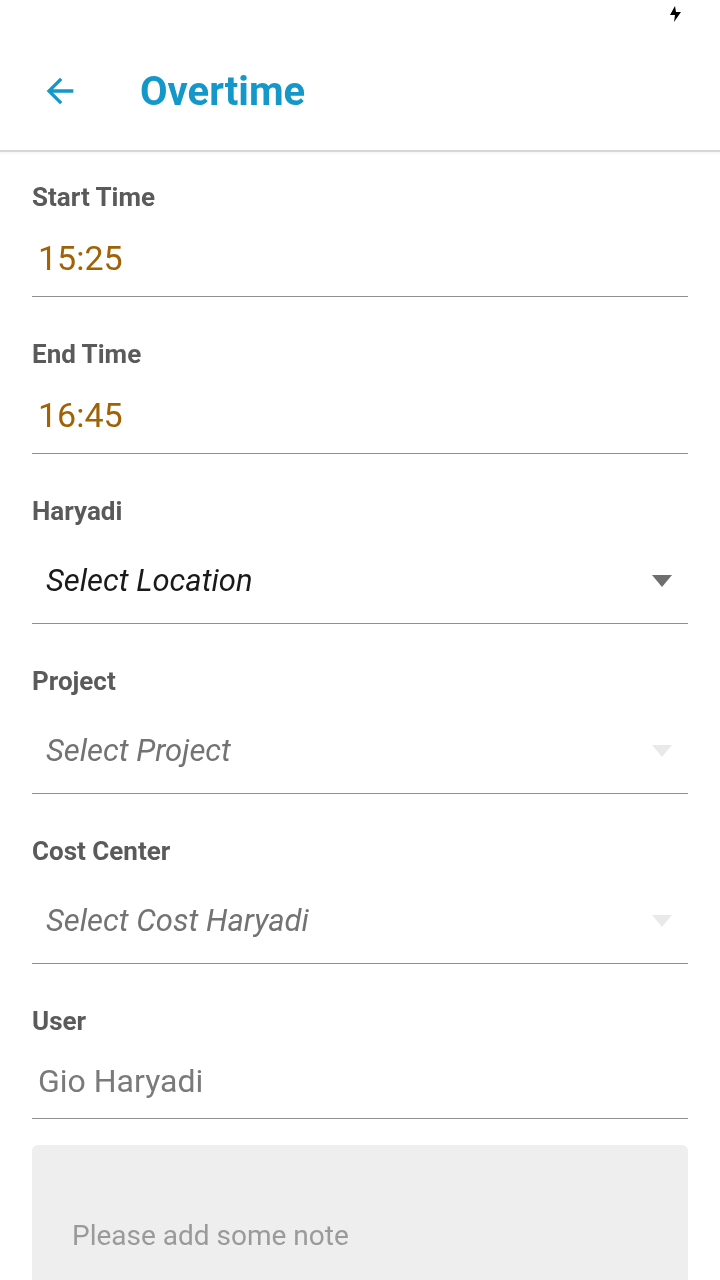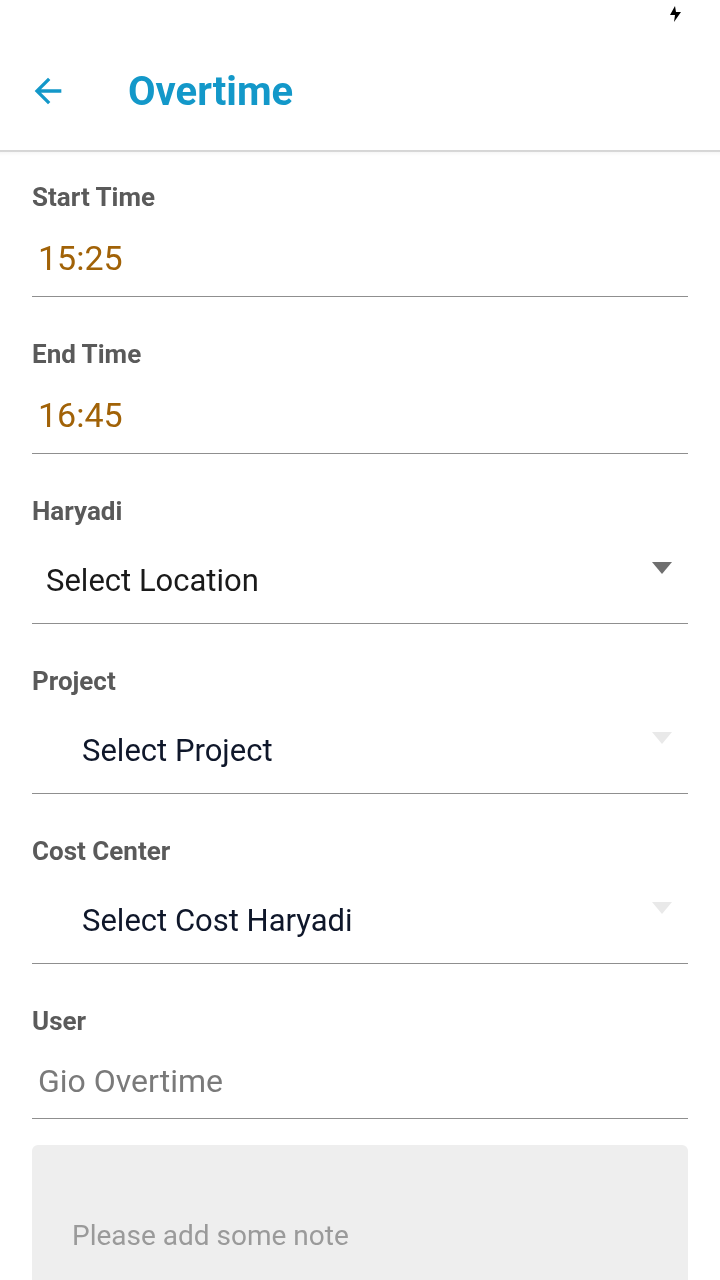--- a/index.html
+++ b/index.html
@@ -23,21 +23,21 @@
     padding-right: 38px;
   }
   .status-icon {
     font-size: 16px;
     color: #000;
   }
   .app-bar {
     height: 120px;
     display: flex;
     align-items: center;
-    padding-left: 26px;
+    padding-left: 38px;
     border-bottom: 2px solid #e0e0e0;
     position: relative;
   }
   .app-bar::after {
     content: "";
     position: absolute;
     left: 0;
     right: 0;
     bottom: -6px;
     height: 6px;
@@ -75,33 +75,33 @@
   }
   .field-value {
     font-size: 34px;
     color: #a16207;
     padding: 8px 6px 18px 6px;
     border-bottom: 1.5px solid #8f8f8f;
     cursor: pointer;
   }
   .select-field {
     display: flex;
-    align-items: flex-start;
+    align-items: center;
     justify-content: space-between;
     border-bottom: 1.5px solid #8f8f8f;
     padding: 18px 6px 24px 14px;
     cursor: pointer;
+    font-style: italic;
   }
   .select-text {
     font-size: 31px;
     color: #1a1a1a;
   }
   .select-text.disabled {
-    color: #0f172a;
-    margin-left: 36px;
+    color: #737373;
   }
   .dropdown-caret {
     width: 0;
     height: 0;
     border-left: 10px solid transparent;
     border-right: 10px solid transparent;
     border-top: 12px solid #6f6f6f;
     margin-right: 10px;
   }
   .dropdown-caret.disabled {
@@ -177,20 +177,20 @@
   <div class="field-group">
     <div class="field-label">Cost Center</div>
     <div class="select-field">
       <span class="select-text disabled">Select Cost Haryadi</span>
       <span class="dropdown-caret disabled"></span>
     </div>
   </div>
 
   <div class="field-group" style="margin-bottom:17px;">
     <div class="field-label">User</div>
-    <div class="user-value">Gio Overtime</div>
+    <div class="user-value">Gio Haryadi</div>
   </div>
 
   <div class="note-box">
     <div class="note-placeholder">Please add some note</div>
   </div>
 
 </div>
 
 </body></html>

